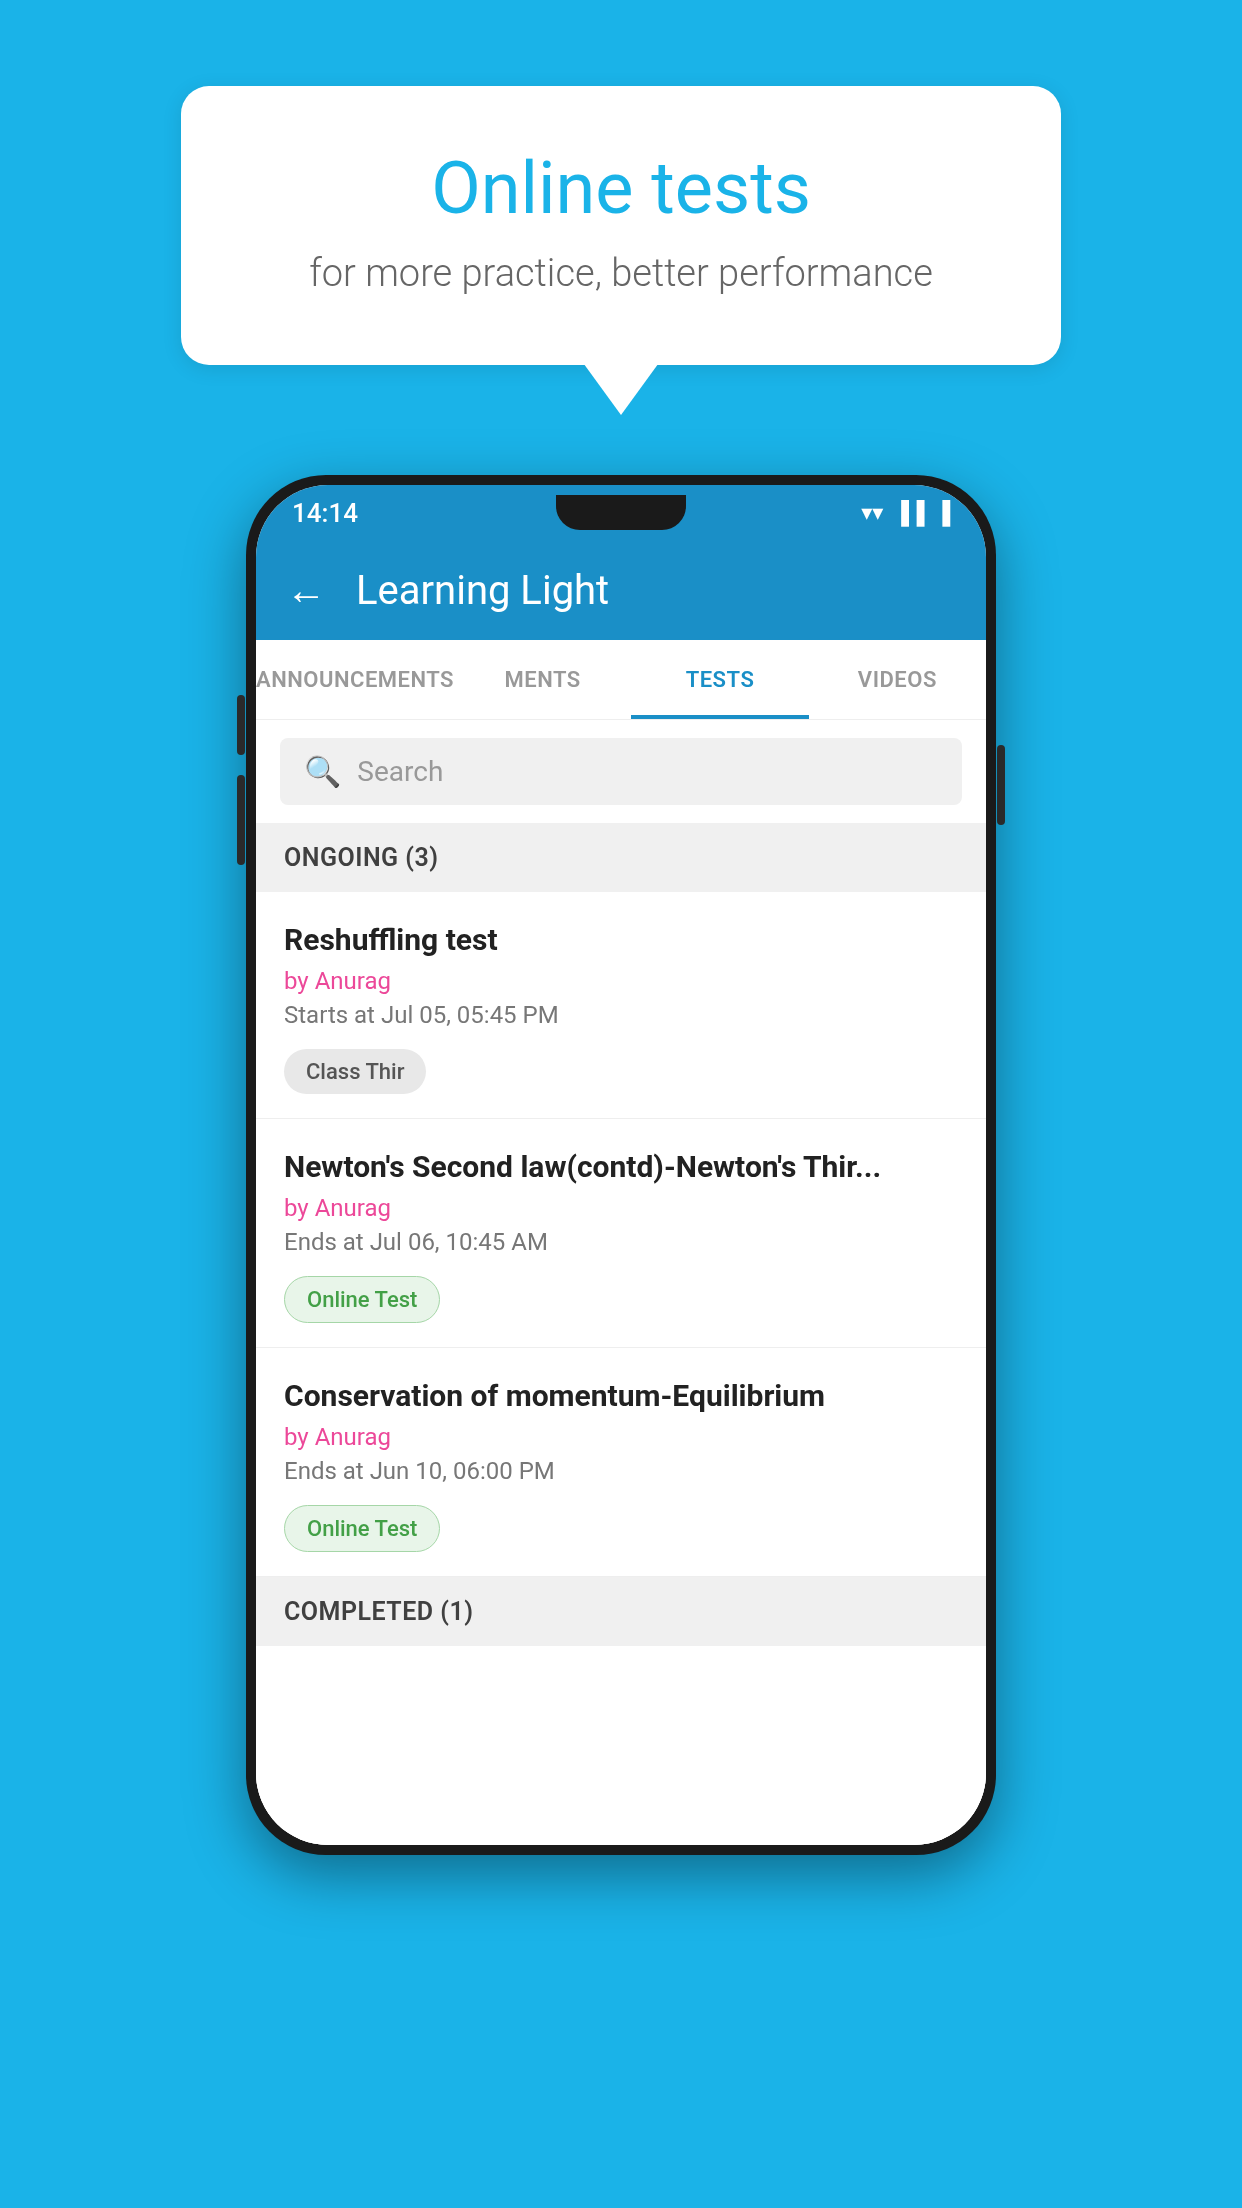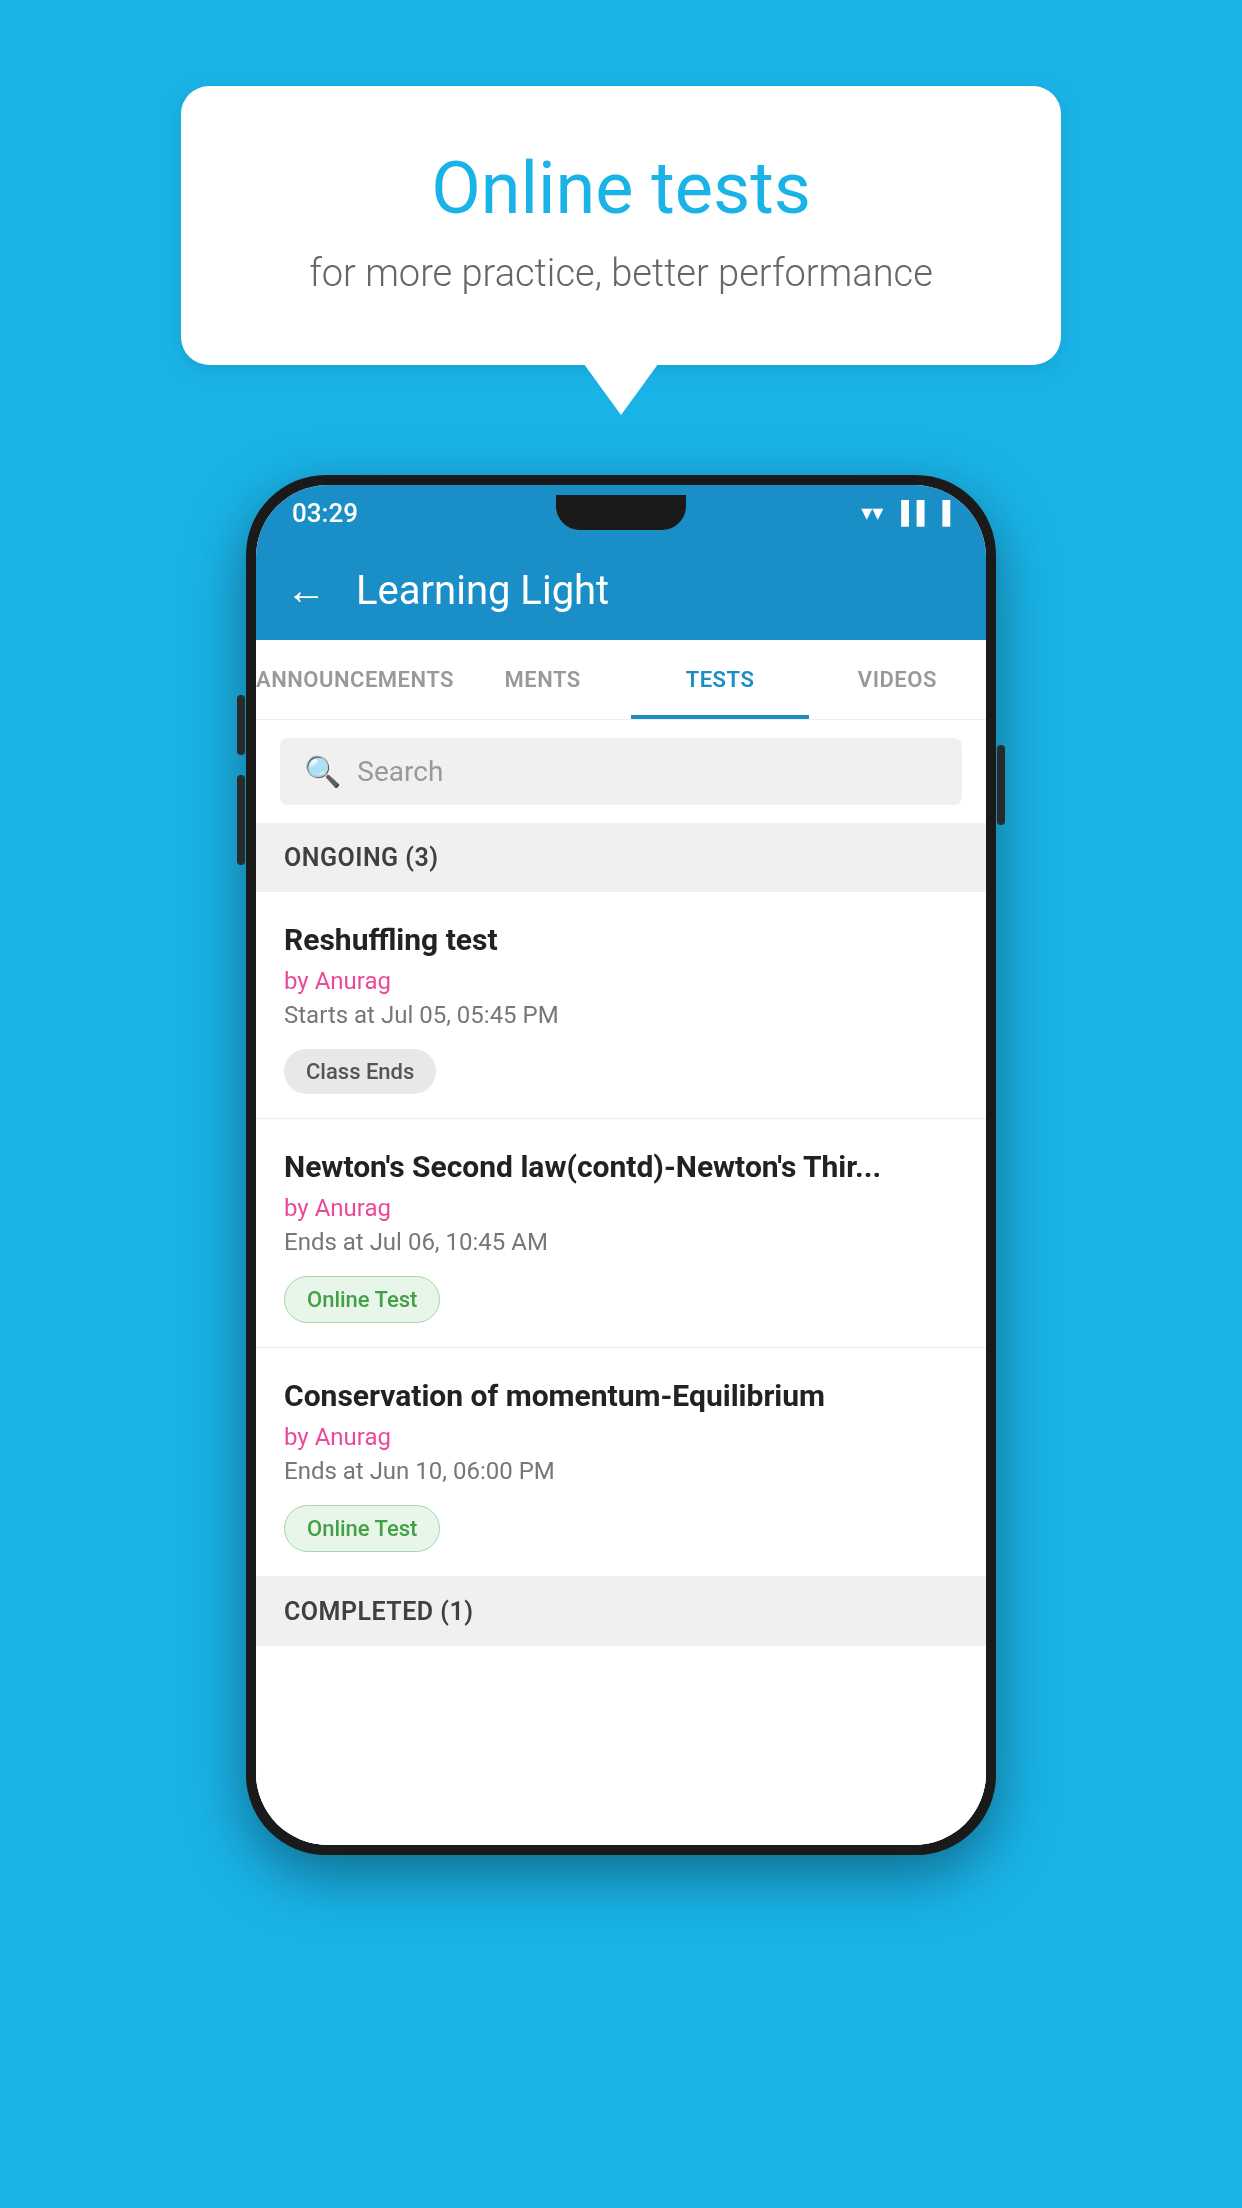--- a/index.html
+++ b/index.html
@@ -344,21 +344,21 @@
 
     <div class="phone-side-btn vol-up"></div>
     <div class="phone-side-btn vol-down"></div>
     <div class="phone-side-btn power-btn"></div>
 
     <div class="phone-inner">
 
       <div class="phone-notch"></div>
 
       <div class="status-bar">
-        <span class="status-time">03:29</span>
+        <span class="status-time">14:14</span>
         <div class="status-icons">
           <span>▾▾</span>
           <span>▐▐</span>
           <span>▐</span>
         </div>
       </div>
 
       <div class="app-bar">
         <div class="back-arrow">←</div>
         <div class="app-title">Learning Light</div>
@@ -393,21 +393,21 @@
         </div>
 
         <div class="test-list">
 
           <div class="test-item">
             <div class="test-info">
               <div class="test-title">Reshuffling test</div>
               <div class="test-author">by Anurag</div>
               <div class="test-date">Starts at  Jul 05, 05:45 PM</div>
             </div>
-            <div class="test-badge badge-class">Class Ends</div>
+            <div class="test-badge badge-class">Class Thir</div>
           </div>
 
           <div class="test-item">
             <div class="test-info">
               <div class="test-title">Newton's Second law(contd)-Newton's Thir...</div>
               <div class="test-author">by Anurag</div>
               <div class="test-date">Ends at  Jul 06, 10:45 AM</div>
             </div>
             <div class="test-badge badge-online">Online Test</div>
           </div>

